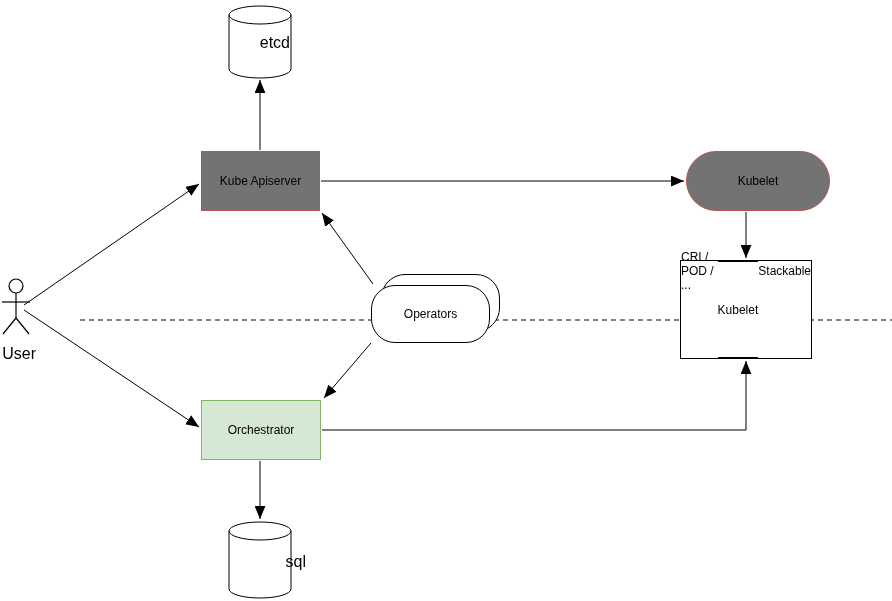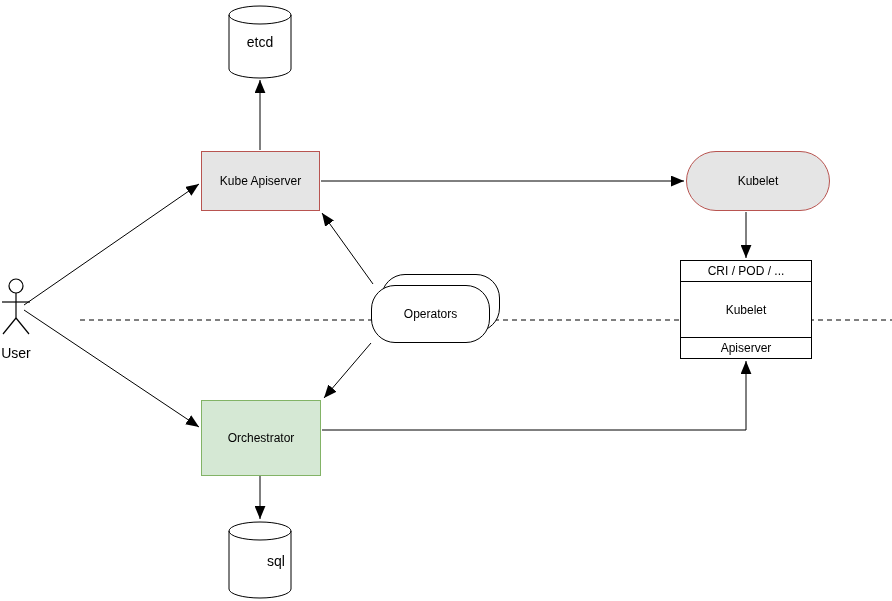--- a/index.html
+++ b/index.html
@@ -20,54 +20,54 @@
     position: absolute;
     box-sizing: border-box;
     display: flex;
     align-items: center;
     justify-content: center;
     font-size: 12px;
     color: #000000;
     text-align: center;
     line-height: 1.2;
   }
-  .box-pink   { background: #e5e5e5; border: 1px solid #b85450; }
+  .box-pink   { background: #737373; border: 1px solid #b85450; }
   .box-green  { background: #d5e8d4; border: 1px solid #82b366; }
   .rounded    { background: #ffffff; border: 1px solid #000000; border-radius: 24px; }
   .kube-apiserver { left: 201px; top: 151px; width: 119px; height: 60px; }
   .kubelet        { left: 686px; top: 151px; width: 144px; height: 60px; border-radius: 30px; }
-  .orchestrator   { left: 201px; top: 400px; width: 120px; height: 76px; align-items: center; }
+  .orchestrator   { left: 201px; top: 400px; width: 120px; height: 60px; align-items: center; }
   .operators-back  { left: 381px; top: 274px; width: 119px; height: 58px; }
   .operators-front { left: 371px; top: 285px; width: 119px; height: 58px; }
   .agents-stack {
     position: absolute;
     left: 680px; top: 260px;
     width: 132px; height: 99px;
     box-sizing: border-box;
     background: #ffffff;
     border: 1px solid #000000;
     display: flex;
-    flex-direction: column;
+    flex-direction: row;
   }
   .agents-row {
     box-sizing: border-box;
     display: flex;
     align-items: center;
     justify-content: center;
     font-size: 12px;
     color: #000000;
   }
   .agents-row.r1 { height: 20px; }
   .agents-row.r2 { flex: 1; border-top: 1px solid #000000; border-bottom: 1px solid #000000; }
   .agents-row.r3 { height: 20px; }
   .shape-label {
     position: absolute;
-    font-size: 14px;
+    font-size: 16px;
     color: #000000;
-    text-align: center;
+    text-align: right;
   }
   .etcd-label { left: 230px; top: 34px;  width: 60px; }
   .sql-label  { left: 230px; top: 553px; width: 60px; padding-left: 16px; }
   .user-label { left: -4px;  top: 345px; width: 40px; }
 </style>
 </head>
 <body>
 
 <div class="canvas">
 
@@ -126,16 +126,16 @@
   </div>
 
   <div class="node rounded operators-back"></div>
   <div class="node rounded operators-front">
     <span>Operators</span>
   </div>
 
   <div class="agents-stack">
     <div class="agents-row r1">CRI / POD / ...</div>
     <div class="agents-row r2">Kubelet</div>
-    <div class="agents-row r3">Apiserver</div>
+    <div class="agents-row r3">Stackable</div>
   </div>
 
 </div>
 
 </body></html>

